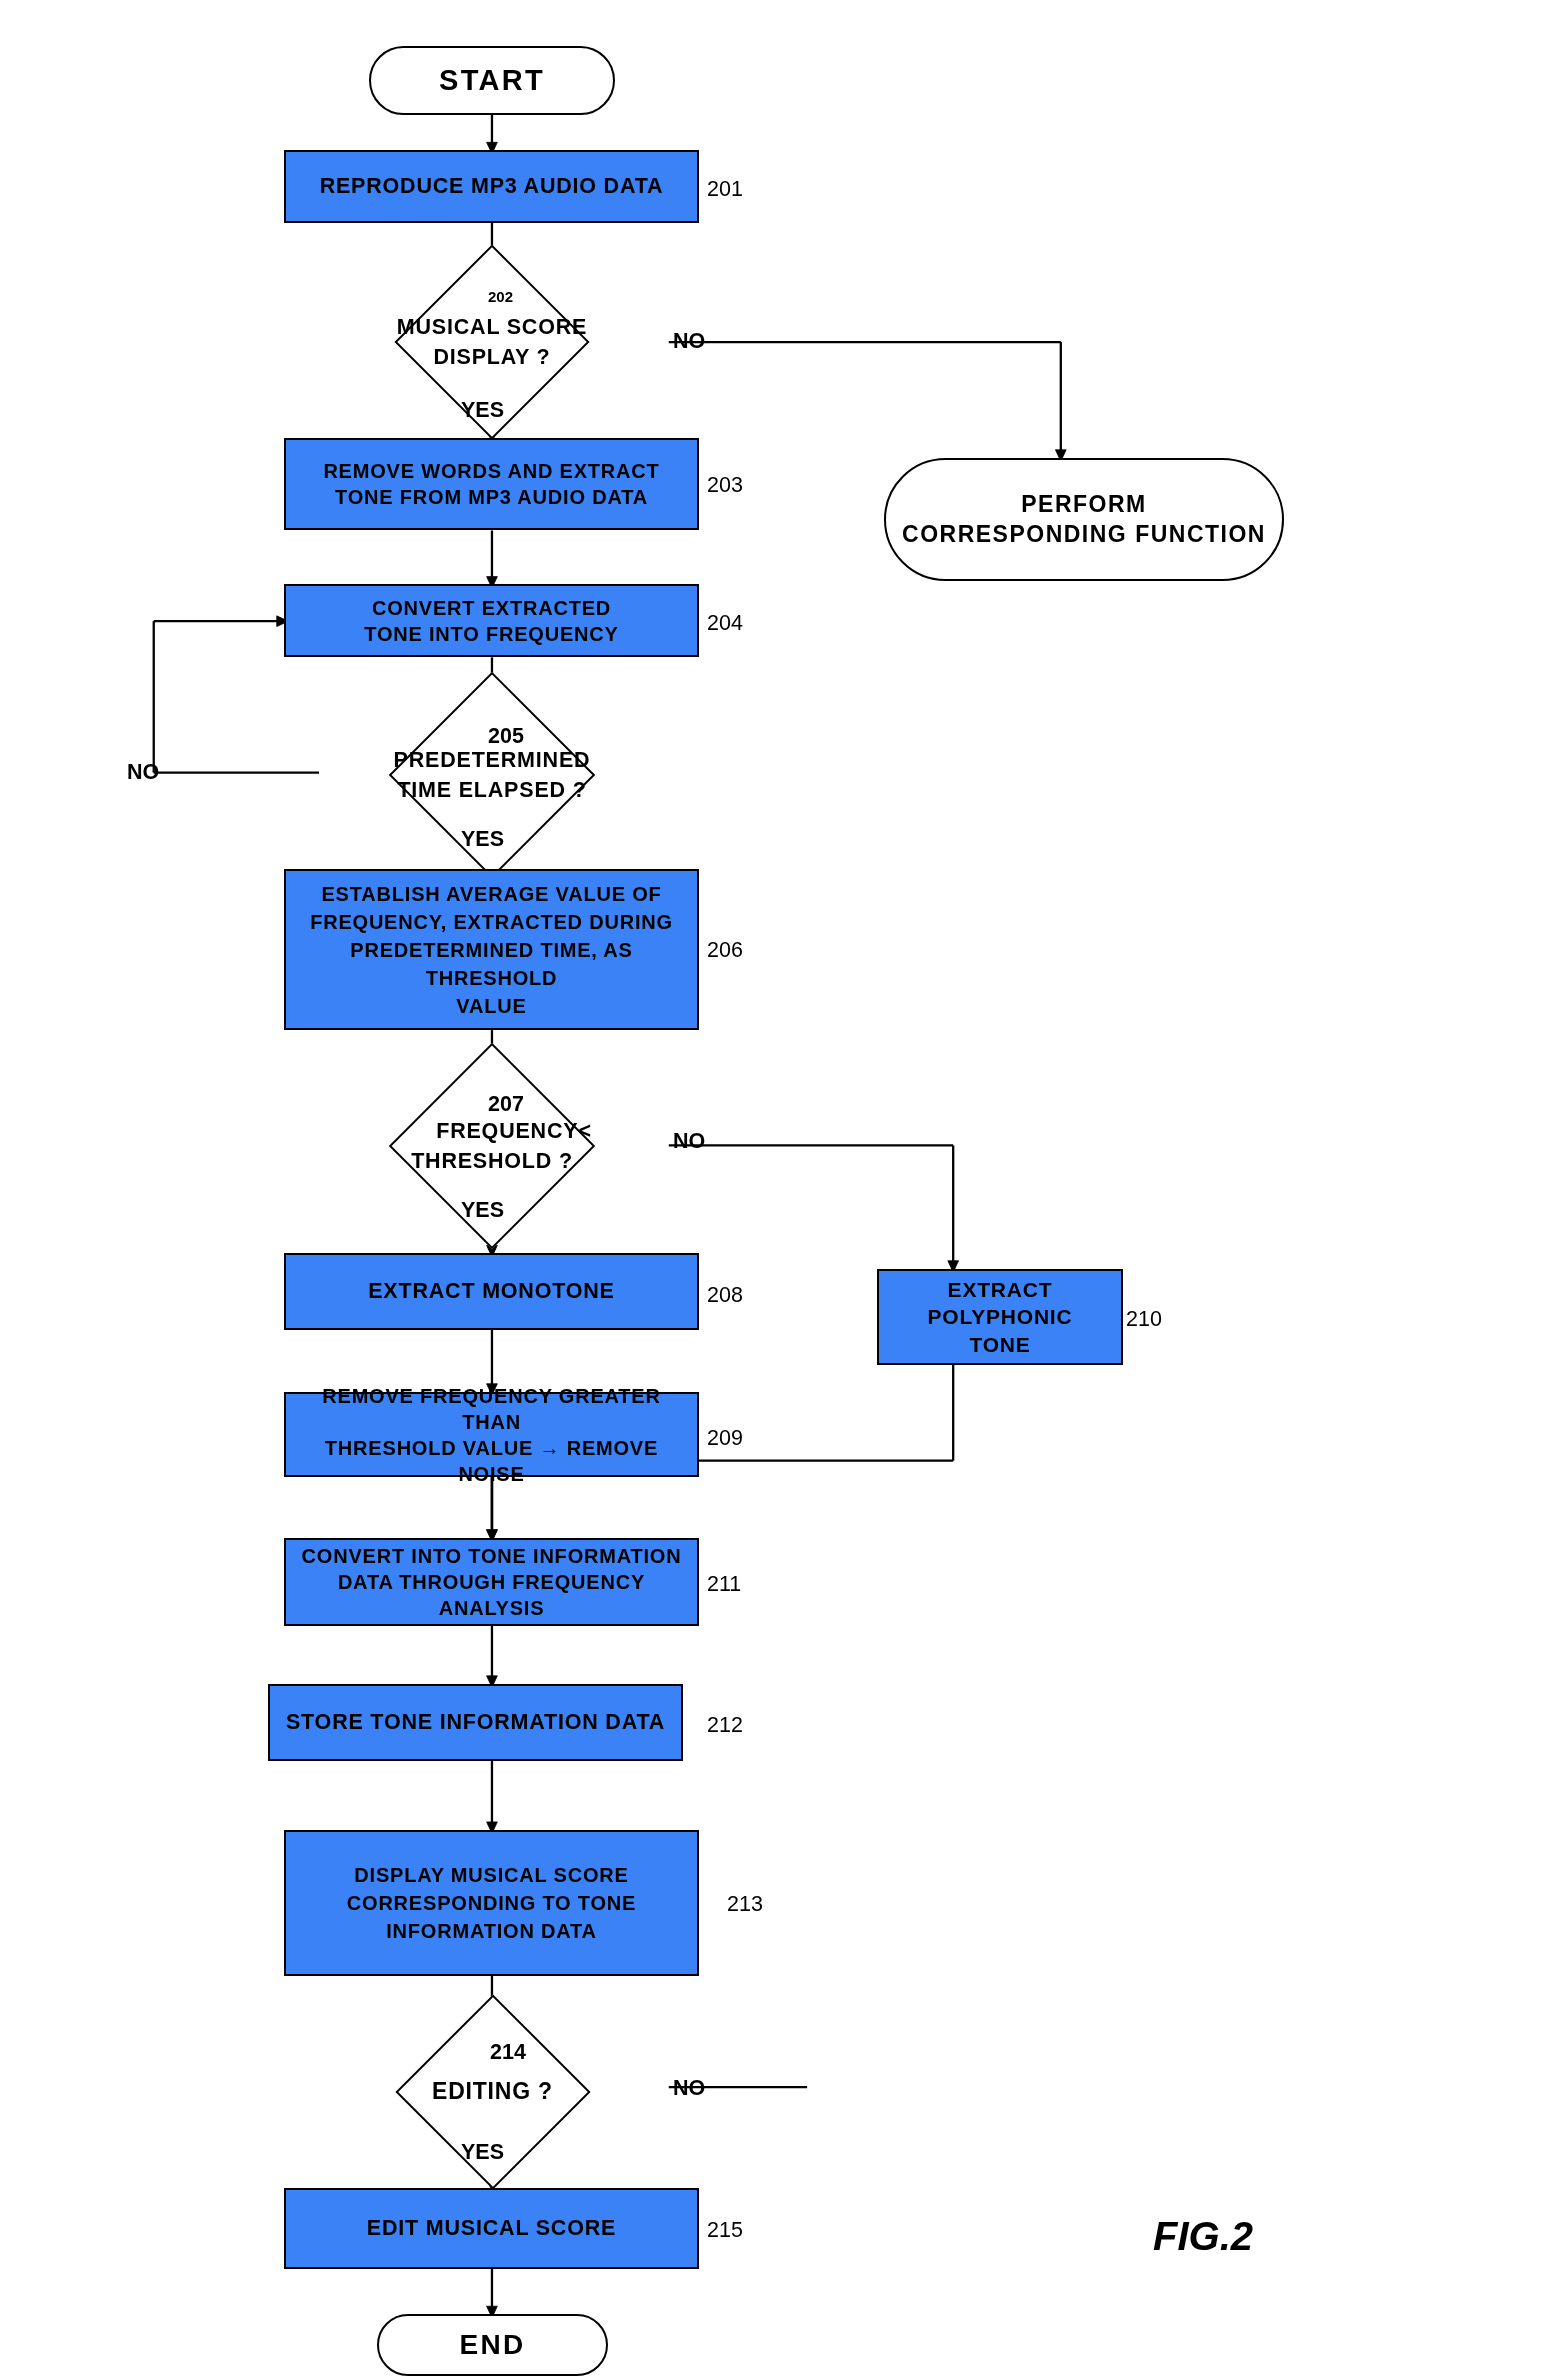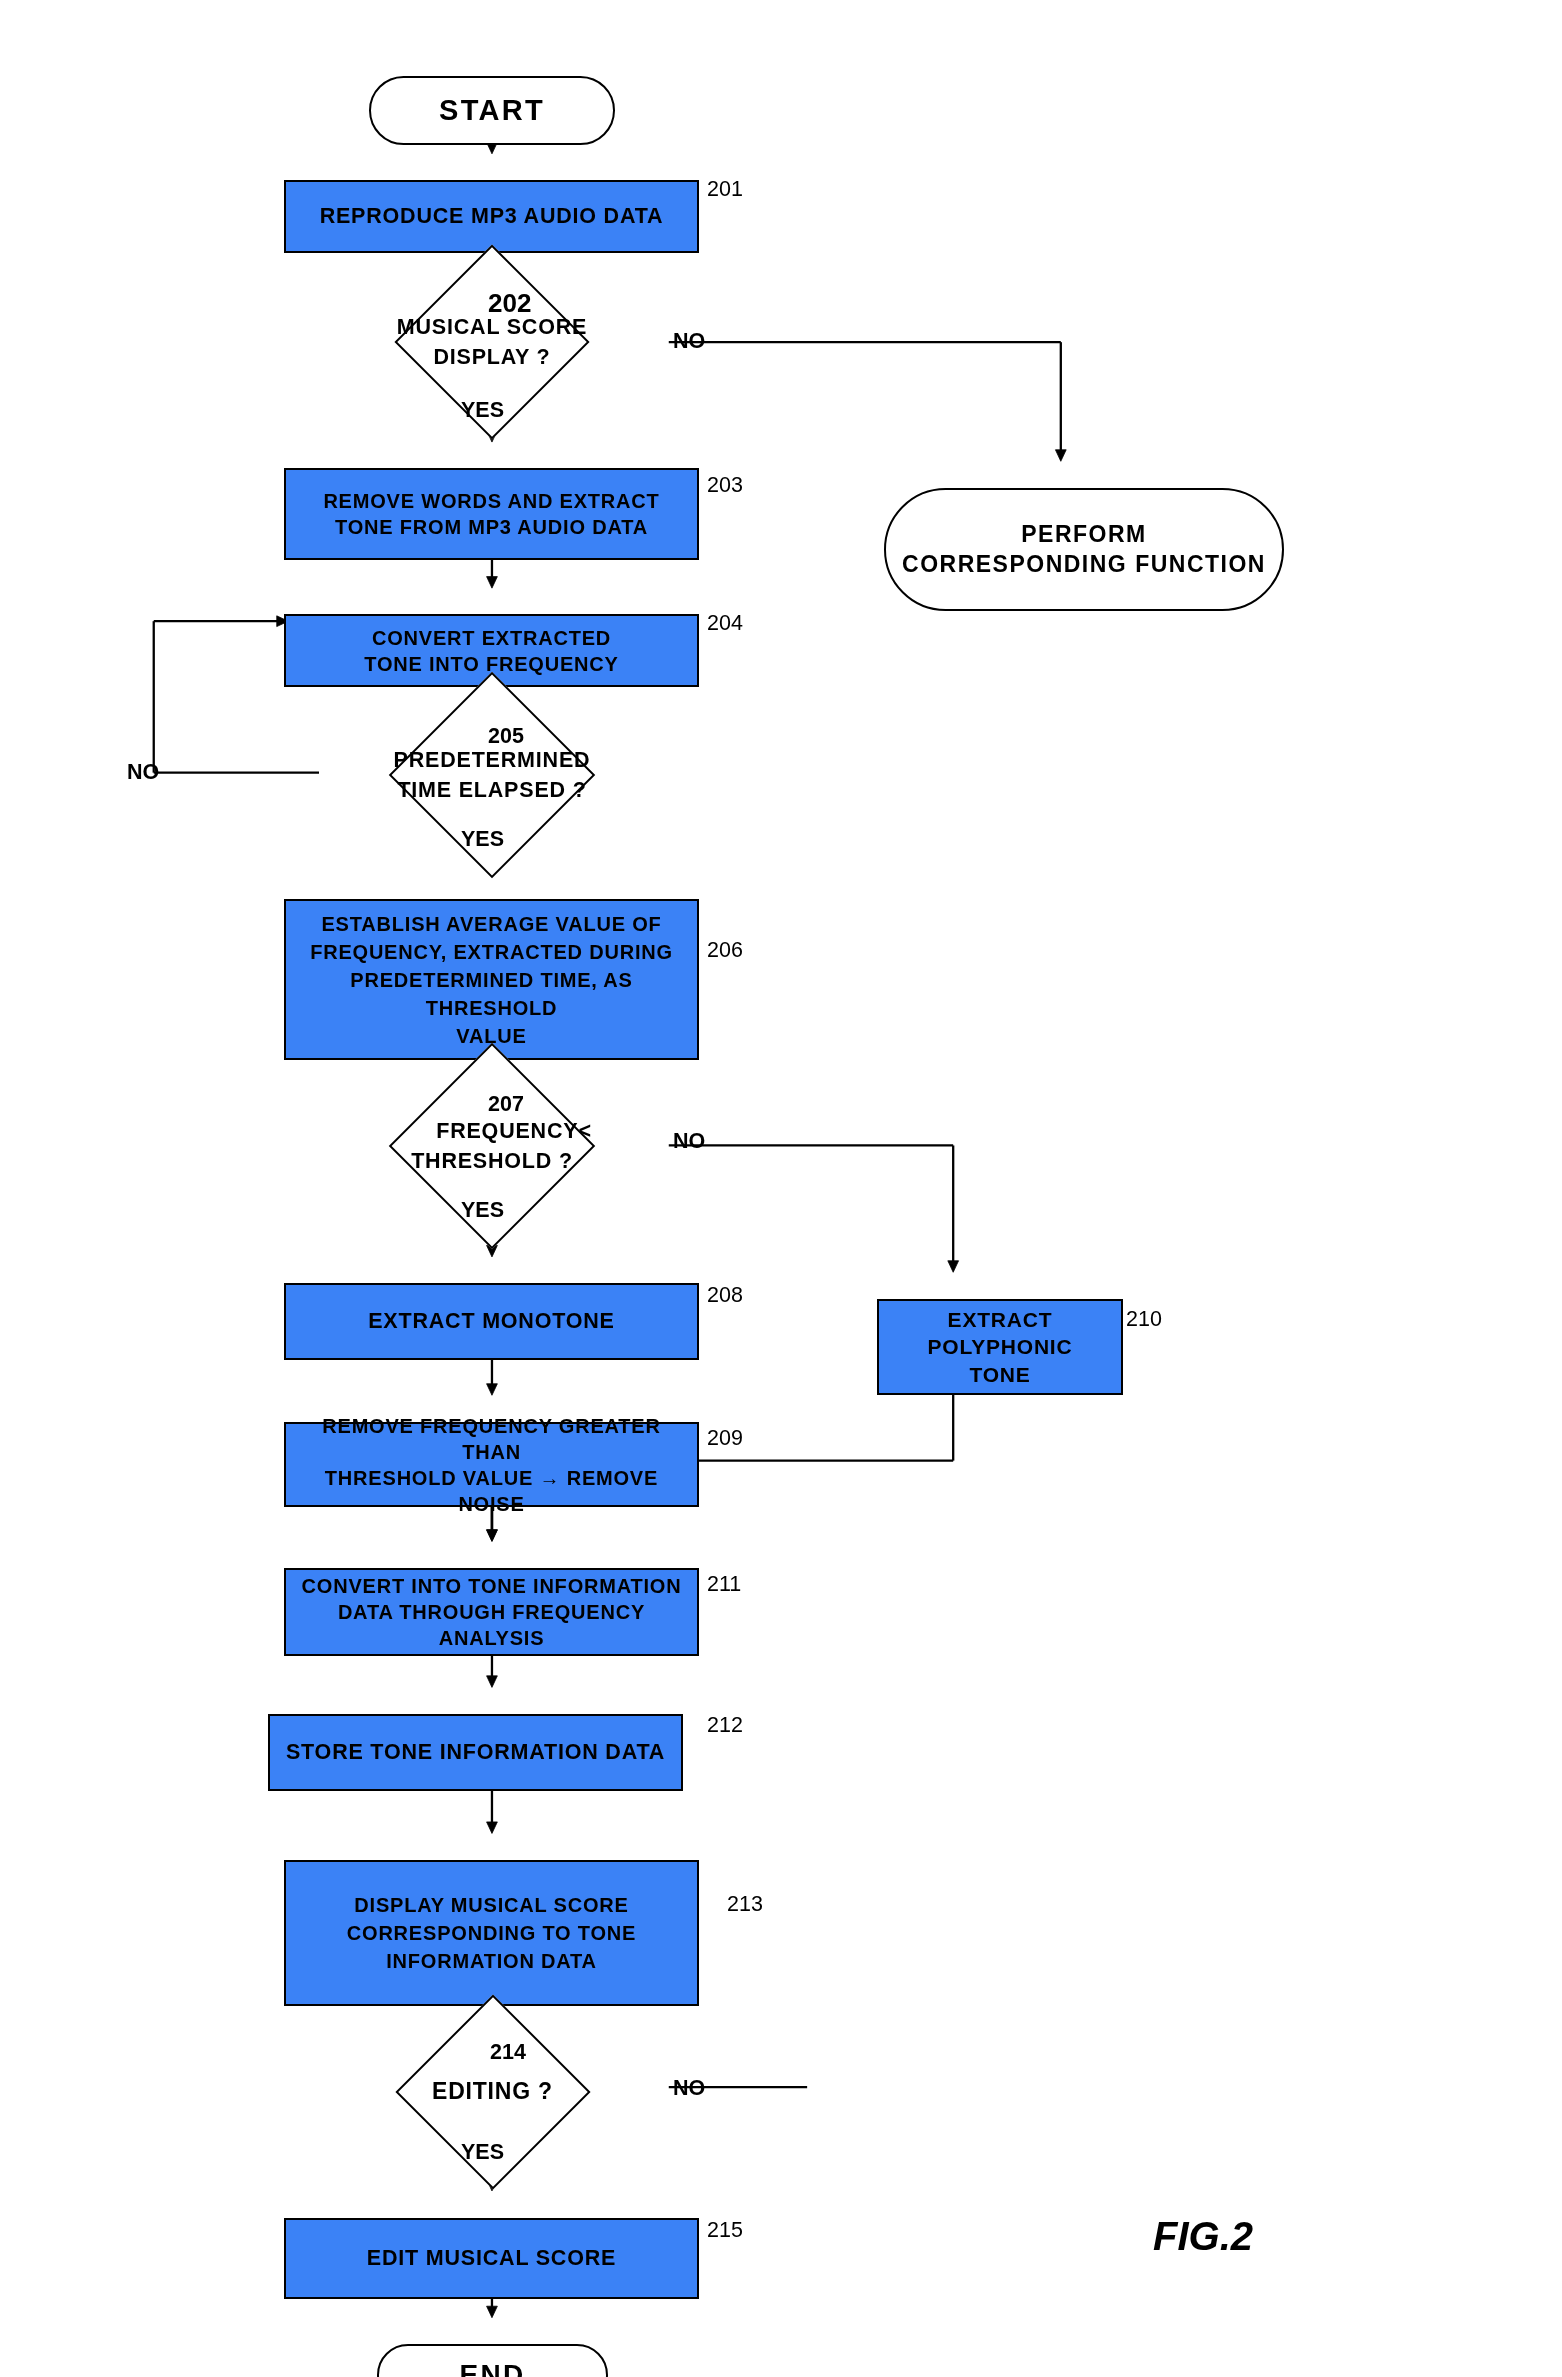--- a/index.html
+++ b/index.html
@@ -19,21 +19,20 @@
       background: #fff;
     }
 
     
     .fc-element {
       position: absolute;
       display: flex;
       align-items: center;
       justify-content: center;
       text-align: center;
-      margin-top: 30px;
     }
 
     
     .terminal {
       border: 2.3px solid #000;
       border-radius: 38px;
       background: #fff;
       font-size: 28px;
       font-weight: bold;
       letter-spacing: 1.5px;
@@ -194,21 +193,21 @@
   <div class="fc-element process" style="left:284px; top:150px; width:415px; height:73px; font-size:21.5px;">REPRODUCE MP3  AUDIO DATA</div>
   <span class="ref-num" style="left:707px; top:177px;">201</span>
 
   <div class="decision-wrapper" style="left:323px; top:288px; width:338px; height:108px;">
     <div class="decision" style="width:138px; height:138px;"></div>
     <div class="decision-text">
       <span style="white-space:pre-line; font-size:21.5px; font-weight:bold;">MUSICAL SCORE
 DISPLAY ?</span>
     </div>
   </div>
-  <span class="ref-num" style="left:488px; top:288px; font-size:26px; font-weight:bold;">202</span>
+  <span class="ref-num" style="left:488px; top:288px; font-size:15px; font-weight:bold;">202</span>
 
   <span class="label-text" style="left:461px; top:398px; font-size:21.5px;">YES</span>
 
   <span class="label-text" style="left:673px; top:329px; font-size:21.5px;">NO</span>
 
   <div class="fc-element terminal" style="left:884px; top:458px; width:400px; height:123px; font-size:23px; line-height:1.3; border-radius:62px; white-space:pre-line;">PERFORM
 CORRESPONDING FUNCTION</div>
 
   <div class="fc-element process" style="left:284px; top:438px; width:415px; height:92px; font-size:20px; line-height:1.3; white-space:pre-line;">REMOVE WORDS AND EXTRACT
 TONE FROM MP3 AUDIO DATA</div>

